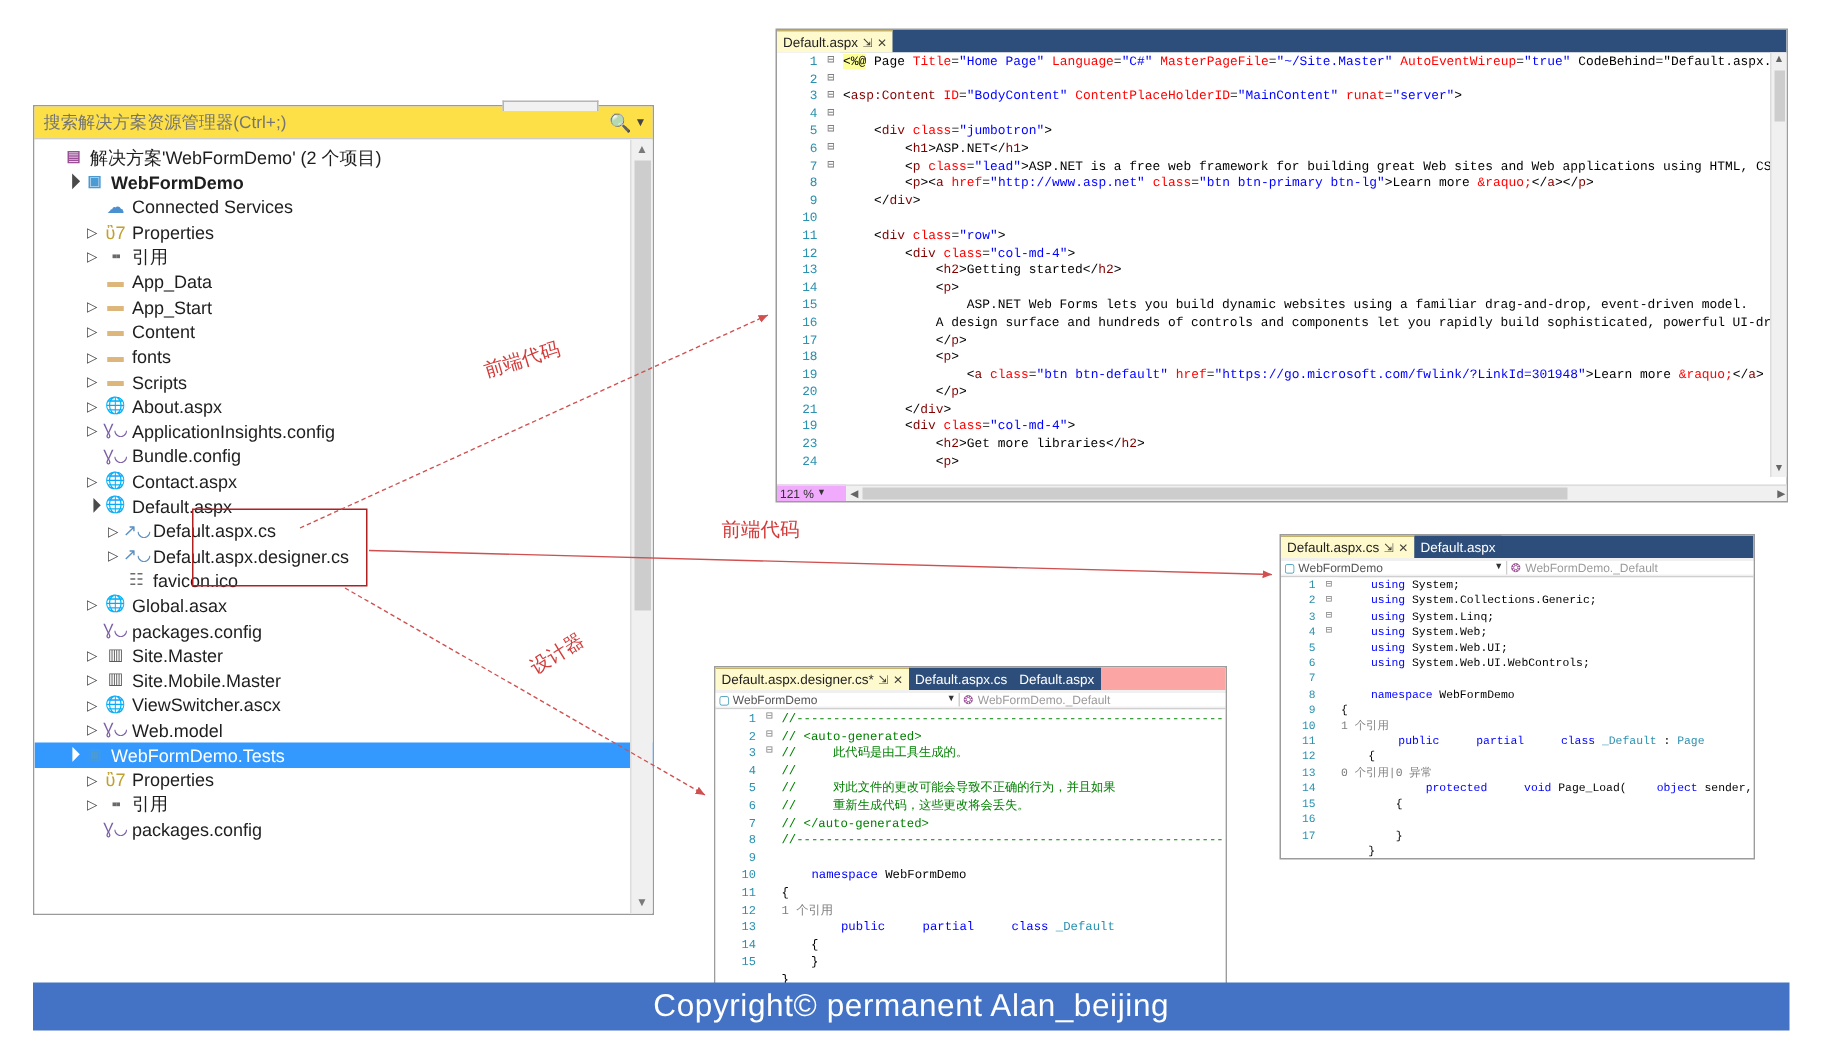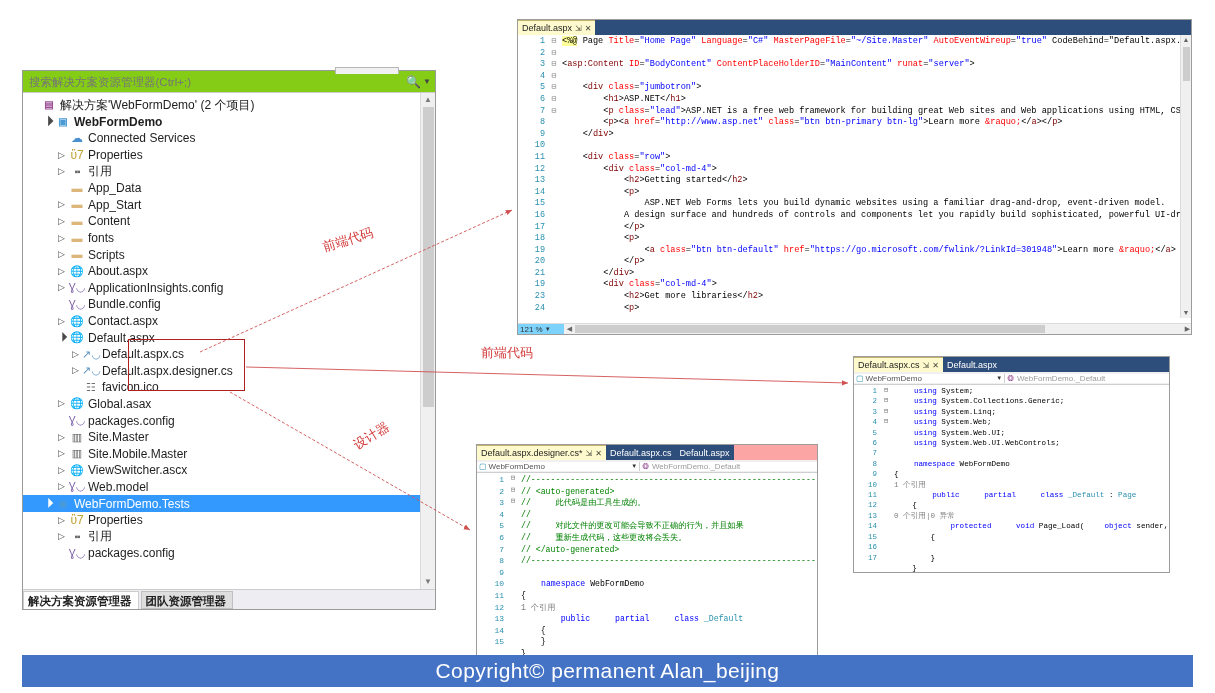--- a/index.html
+++ b/index.html
@@ -13,21 +13,21 @@
   }
 
   
   #solution-explorer {
     position:absolute; left:22px; top:70px; width:414px; height:540px;
     background:#ffffff; border:1px solid #9a9a9a;
     display:flex; flex-direction:column;
   }
   .se-searchrow {
     height:22px; display:flex; align-items:center;
-    border-bottom:1px solid #cccccc; background:#84cc16; padding:0 4px;
+    border-bottom:1px solid #cccccc; background:#fde047; padding:0 4px;
     position:relative; flex:0 0 auto;
   }
   .se-search-input {
     flex:1; border:none; outline:none; font-size:11.5px; color:#5a5a5a;
     font-family:"Liberation Sans", sans-serif; background:transparent;
     padding-left:2px;
   }
   .se-search-icon { font-size:12px; color:#444; margin-right:2px; }
   .se-search-caret { font-size:8px; color:#444; }
   .se-minibar {
@@ -148,21 +148,21 @@
   }
   .cw-hscroll .harrow { width:11px; text-align:center; font-size:7px; color:#666; }
   .cw-hscroll .hthumb { height:8px; background:#cdcdcd; }
   .cw-vscroll {
     position:absolute; right:0; top:0; width:11px; height:100%;
     background:#f0f0f0; border-left:1px solid #dcdcdc;
   }
   .cw-vscroll .varrow { height:10px; text-align:center; font-size:7px; color:#666; line-height:10px; }
   .cw-zoom {
     position:absolute; left:0; bottom:0; height:11px; width:46px;
-    background:#7dd3fc; font-size:8px; color:#333; display:flex;
+    background:#f0abfc; font-size:8px; color:#333; display:flex;
     align-items:center; padding-left:2px; border-top:1px solid #dcdcdc;
   }
 
   
   .annot-label {
     position:absolute; color:#d33b3b; font-size:13px;
     font-family:"Liberation Sans", sans-serif; white-space:nowrap;
   }
   .annot-box {
     position:absolute; border:1.5px solid #b02020; pointer-events:none;
@@ -332,24 +332,20 @@
           <span class="lbl">packages.config</span>
         </div>
       </div>
     <div class="se-vscroll">
       <div class="arrow">▲</div>
       <div class="thumb"></div>
       <div class="arrow" style="position:absolute;bottom:0;left:0;right:0;">▼</div>
     </div>
   </div>
 
-  <div class="se-tabs" id="se-tabs">
-      <div class="se-tab active">解决方案资源管理器</div>
-      <div class="se-tab inactive">团队资源管理器</div>
-    </div>
 </div>
 
 <div class="code-window" id="editor-aspx" style="left:517px; top:19px; width:675px; height:316px;">
 
   <div class="cw-tabstrip" id="aspx-tabstrip">
       <div class="cw-tab active">
         <span>Default.aspx</span>
         <span class="pin">⇲</span>
         <span class="close">✕</span>
       </div>

